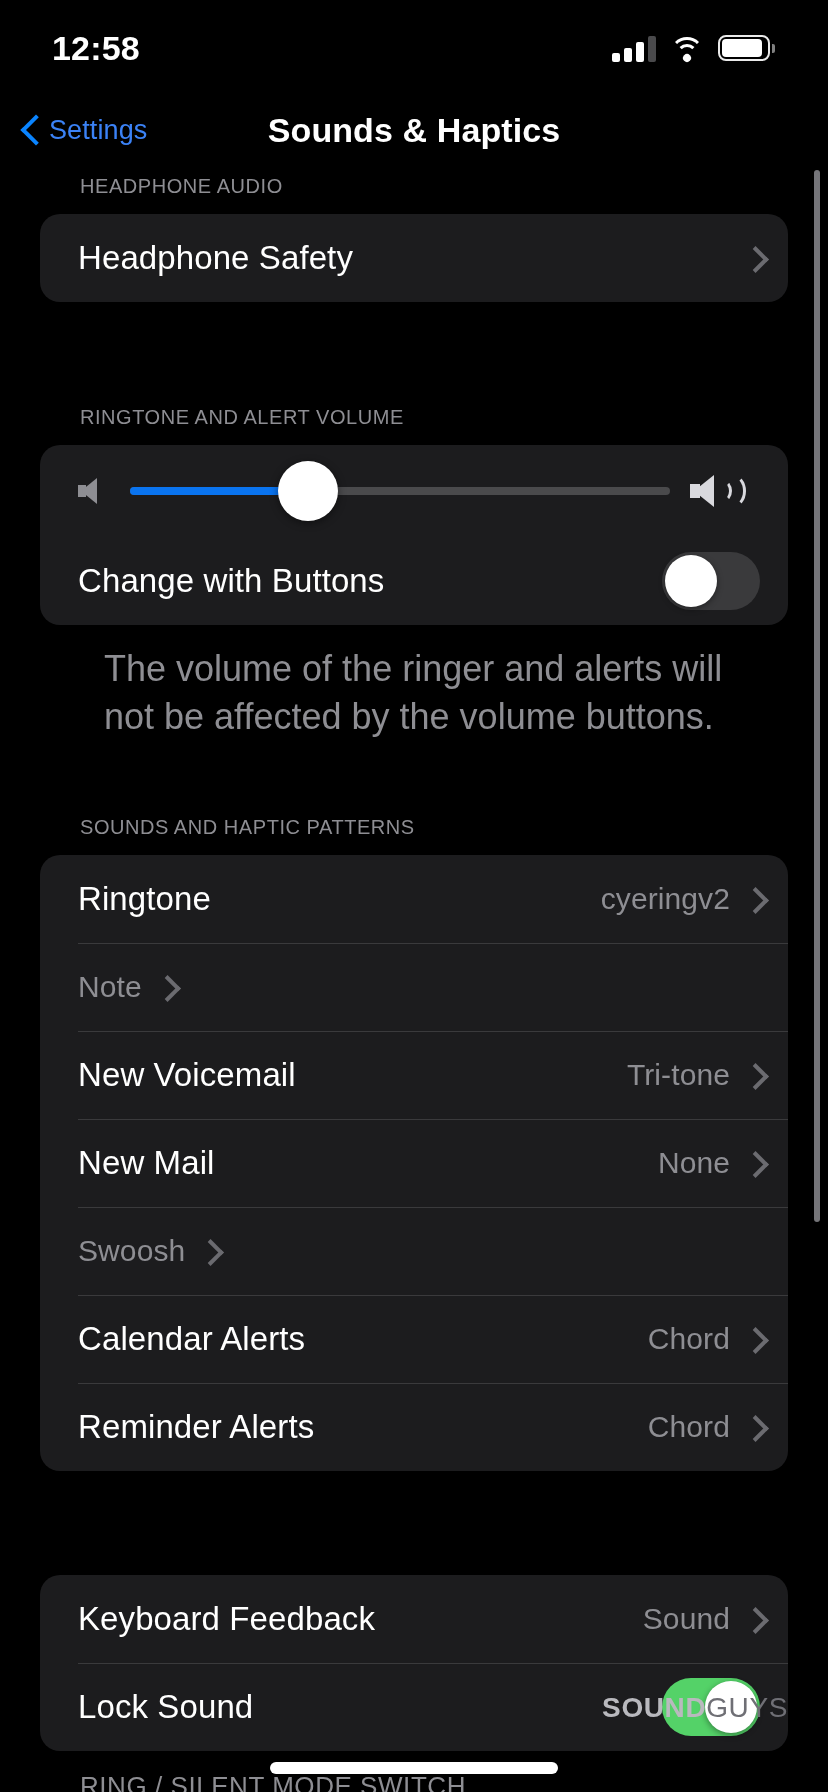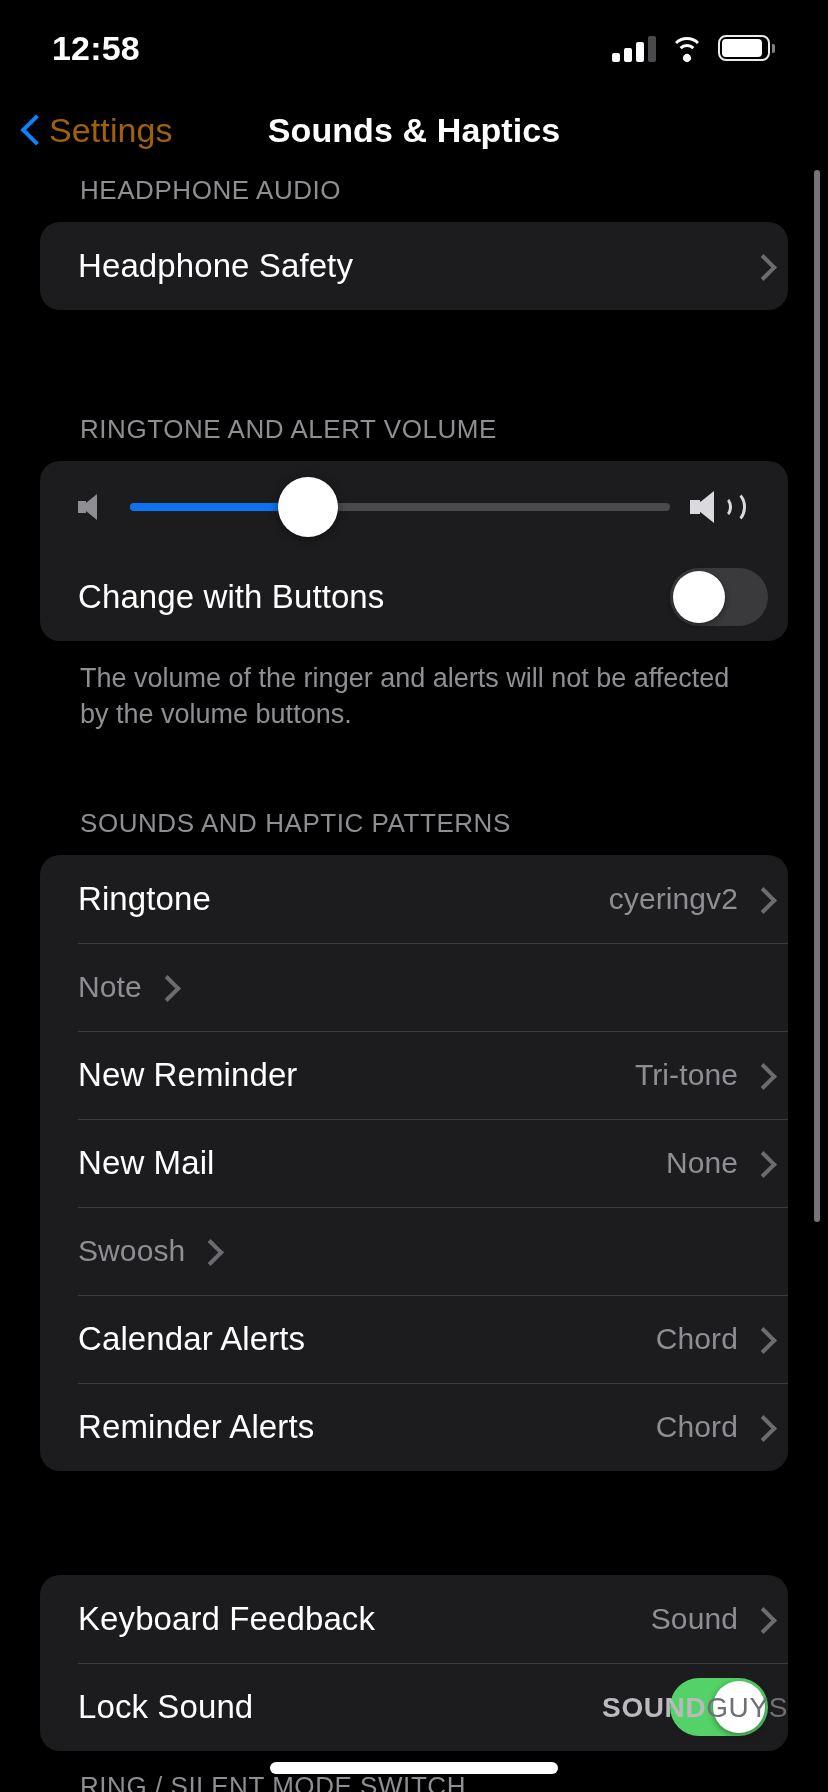--- a/index.html
+++ b/index.html
@@ -65,46 +65,46 @@
   }
   .chev-back {
     width:17px; height:30px; position:relative; flex:0 0 auto;
   }
   .chev-back:before {
     content:""; position:absolute; left:3px; top:4px;
     width:18px; height:18px;
     border-left:4.5px solid #0a84ff; border-bottom:4.5px solid #0a84ff;
     transform:rotate(45deg);
   }
-  .nav-back-label { font-size:34px; color:#a16207; letter-spacing:0.1px;text-align:center; }
+  .nav-back-label { font-size:27px; color:#3b82f6; letter-spacing:0.1px;text-align:center; }
   .nav-title {
     position:absolute; left:0; top:0; width:828px; height:72px;
     display:flex; align-items:center; justify-content:center;
     color:#fff; font-size:34px; font-weight:700; letter-spacing:0.1px;
     pointer-events:none;
   }
 
   
   .content { position:absolute; top:175px; left:0; width:828px; height:1617px; }
 
   .sec-header {
-    color:#8e8e93; font-size:26px; letter-spacing:0.55px;
+    color:#8e8e93; font-size:20px; letter-spacing:0.55px;
     padding:0 0 16px 80px; text-transform:uppercase;
   }
   .sec-footer {
-    color:#8e8e93; font-size:27px; line-height:1.32;
-    padding:20px 84px 0 80px;
+    color:#8e8e93; font-size:36px; line-height:1.32;
+    padding:20px 84px 0 104px;
   }
   .group {
     background:#1c1c1e; border-radius:20px;
     margin:0 40px; overflow:hidden;
   }
   .row {
     position:relative; display:flex; align-items:center;
-    min-height:88px; padding:0 20px 0 38px;
+    min-height:88px; padding:0 28px 0 38px;
   }
   .row + .row:before {
     content:""; position:absolute; left:38px; right:0; top:0;
     height:1px; background:#3a3a3c;
   }
   .row-label { color:#fff; font-size:33px; flex:1; letter-spacing:0.1px; }
   .row-value { color:#8e8e93; font-size:30px; margin-right:16px; letter-spacing:0.1px; }
   .chev {
     width:14px; height:24px; position:relative; flex:0 0 auto;
   }
@@ -287,21 +287,21 @@
       <div class="row">
         <div class="row-label">Ringtone</div>
         <div class="row-value">cyeringv2</div>
         <span class="chev"></span>
       </div>
       <div class="row">
         <div class="row-value">Note</div>
         <span class="chev"></span>
       </div>
       <div class="row">
-        <div class="row-label">New Reminder</div>
+        <div class="row-label">New Voicemail</div>
         <div class="row-value">Tri-tone</div>
         <span class="chev"></span>
       </div>
       <div class="row">
         <div class="row-label">New Mail</div>
         <div class="row-value">None</div>
         <span class="chev"></span>
       </div>
       <div class="row">
         <div class="row-value">Swoosh</div>

